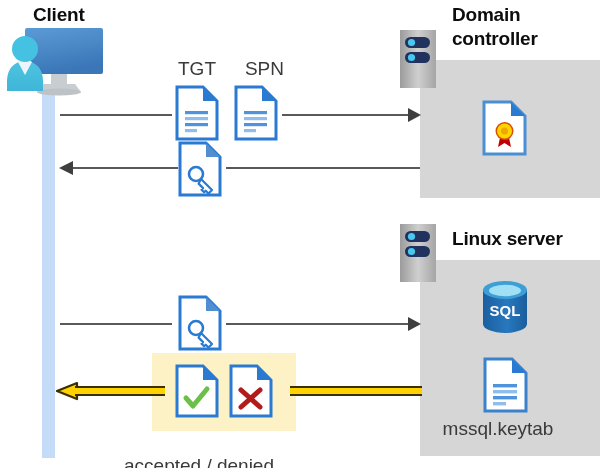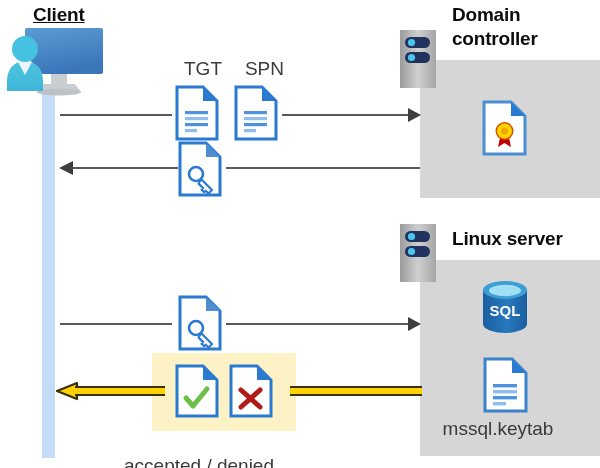--- a/index.html
+++ b/index.html
@@ -49,21 +49,21 @@
 <body>
 
 <div id="canvas">
 
   <div class="abs gray-panel" style="left:420px; top:60px; width:180px; height:138px;"></div>
 
   <div class="abs gray-panel" style="left:420px; top:260px; width:180px; height:196px;"></div>
 
   <div class="abs lifeline" style="left:42px; top:88px; width:13px; height:370px;"></div>
 
-  <div class="abs title-bold" style="left:33px; top:3px; width:110px;text-decoration:underline;">Client</div>
+  <div class="abs title-bold" style="left:33px; top:3px; width:110px;">Client</div>
 
   <div class="abs" style="left:5px; top:25px; width:105px; height:75px;">
     <svg width="105" height="75" viewBox="0 0 105 75">
       <defs>
         <linearGradient id="monGrad" x1="0" y1="0" x2="0.3" y2="1">
           <stop offset="0" stop-color="#5b9bd5"></stop>
           <stop offset="1" stop-color="#3a76b8"></stop>
         </linearGradient>
         <linearGradient id="perGrad" x1="0" y1="0" x2="0" y2="1">
           <stop offset="0" stop-color="#4ec3e0"></stop>
@@ -160,21 +160,21 @@
       <rect x="10" y="33" width="24" height="3.4" fill="#8fbdec"></rect>
       <rect x="10" y="39" width="24" height="3.4" fill="#4f93dc"></rect>
       <rect x="10" y="45" width="13" height="3.4" fill="#8fbdec"></rect>
     </svg>
   </div>
 
   <div class="abs label-plain" style="left:408px; top:417px; width:180px; text-align:center;">mssql.keytab</div>
 
   <div class="abs hline" style="left:60px; top:114px; width:112px;"></div>
 
-  <div class="abs label-plain" style="left:172px; top:57px; width:50px; text-align:right;">TGT</div>
+  <div class="abs label-plain" style="left:172px; top:57px; width:50px; text-align:center;">TGT</div>
   <div class="abs" style="left:175px; top:85px; width:44px; height:56px;">
     <svg width="44" height="56" viewBox="0 0 44 56">
       <path d="M2 2 h26 l14 14 v38 h-40 z" fill="#ffffff" stroke="#2a7ad2" stroke-width="3"></path>
       <path d="M28 2 l14 14 h-14 z" fill="#2a7ad2"></path>
       <rect x="10" y="26" width="23" height="3.2" fill="#4f93dc"></rect>
       <rect x="10" y="32" width="23" height="3.2" fill="#8fbdec"></rect>
       <rect x="10" y="38" width="23" height="3.2" fill="#4f93dc"></rect>
       <rect x="10" y="44" width="12" height="3.2" fill="#8fbdec"></rect>
     </svg>
   </div>

